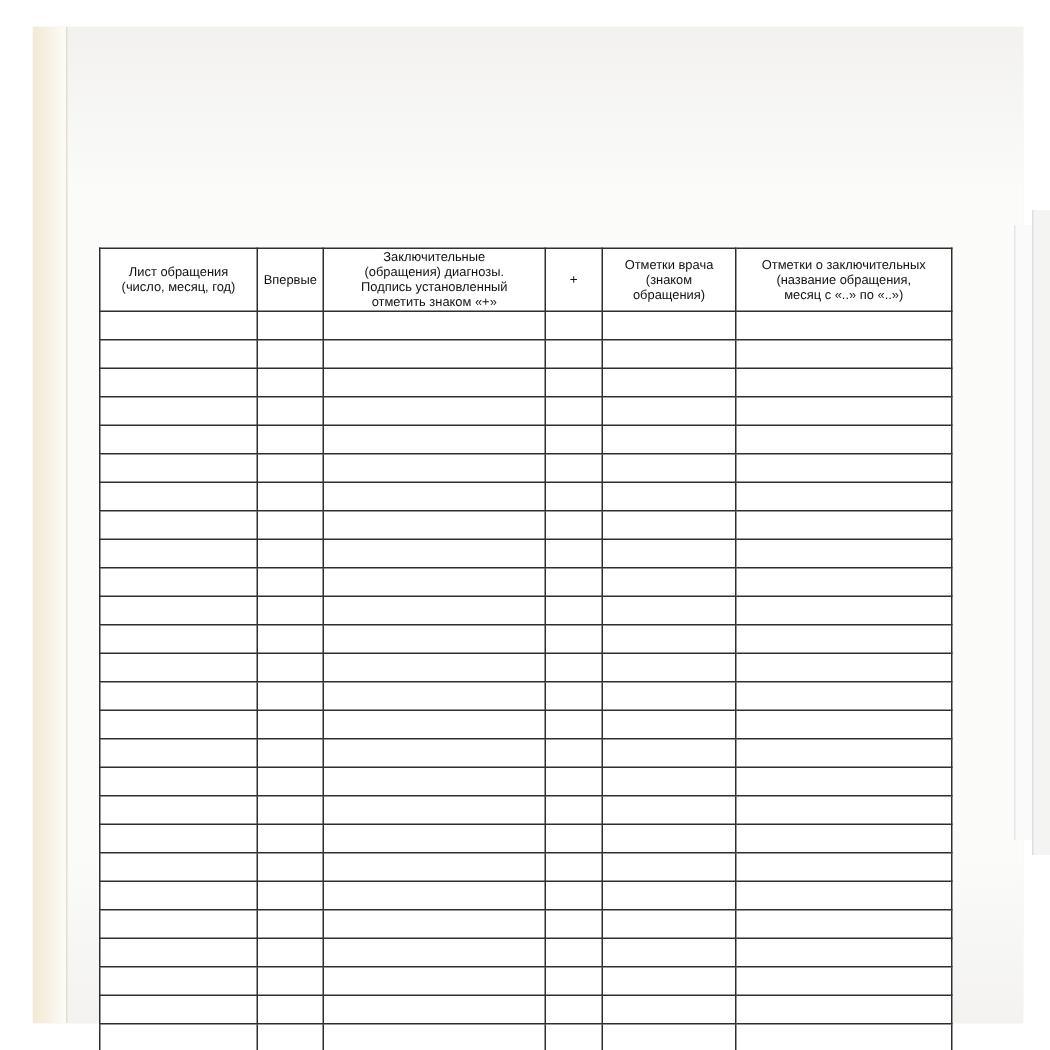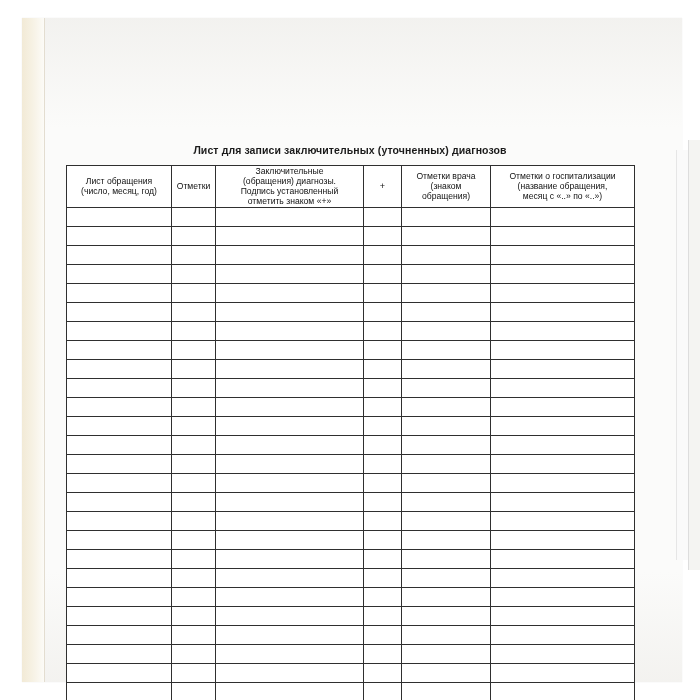--- a/index.html
+++ b/index.html
@@ -147,57 +147,56 @@
 <div class="scene">
 
   <div class="page-sheet"></div>
   <div class="shade-top"></div>
   <div class="shade-bottom"></div>
   <div class="binding-edge"></div>
   <div class="binding-line"></div>
   <div class="right-edge2"></div>
   <div class="right-edge"></div>
 
-  <div class="doc-title">Лист для записи заключительных (уточненных) диагнозов</div>
 
   <div class="table-wrap">
     <table class="form">
       <colgroup>
         <col class="c0">
           <col class="c1">
           <col class="c2">
           <col class="c3">
           <col class="c4">
           <col class="c5">
       </colgroup>
       <thead>
         <tr>
           <th>
             <span class="ln">Лист обращения</span>
             <span class="ln">(число, месяц, год)</span>
           </th>
           <th>
-            <span class="ln">Отметки</span>
+            <span class="ln">Впервые</span>
           </th>
           <th>
             <span class="ln">Заключительные</span>
             <span class="ln">(обращения) диагнозы.</span>
             <span class="ln">Подпись установленный</span>
             <span class="ln">отметить знаком «+»</span>
           </th>
           <th>
             <span class="ln plus-sign">+</span>
           </th>
           <th>
             <span class="ln">Отметки врача</span>
             <span class="ln">(знаком</span>
             <span class="ln">обращения)</span>
           </th>
           <th>
-            <span class="ln">Отметки о госпитализации</span>
+            <span class="ln">Отметки о заключительных</span>
             <span class="ln">(название обращения,</span>
             <span class="ln">месяц с «..» по «..»)</span>
           </th>
         </tr>
       </thead>
       <tbody id="form-body">
           <tr>
             <td>&nbsp;</td>
             <td>&nbsp;</td>
             <td>&nbsp;</td>

